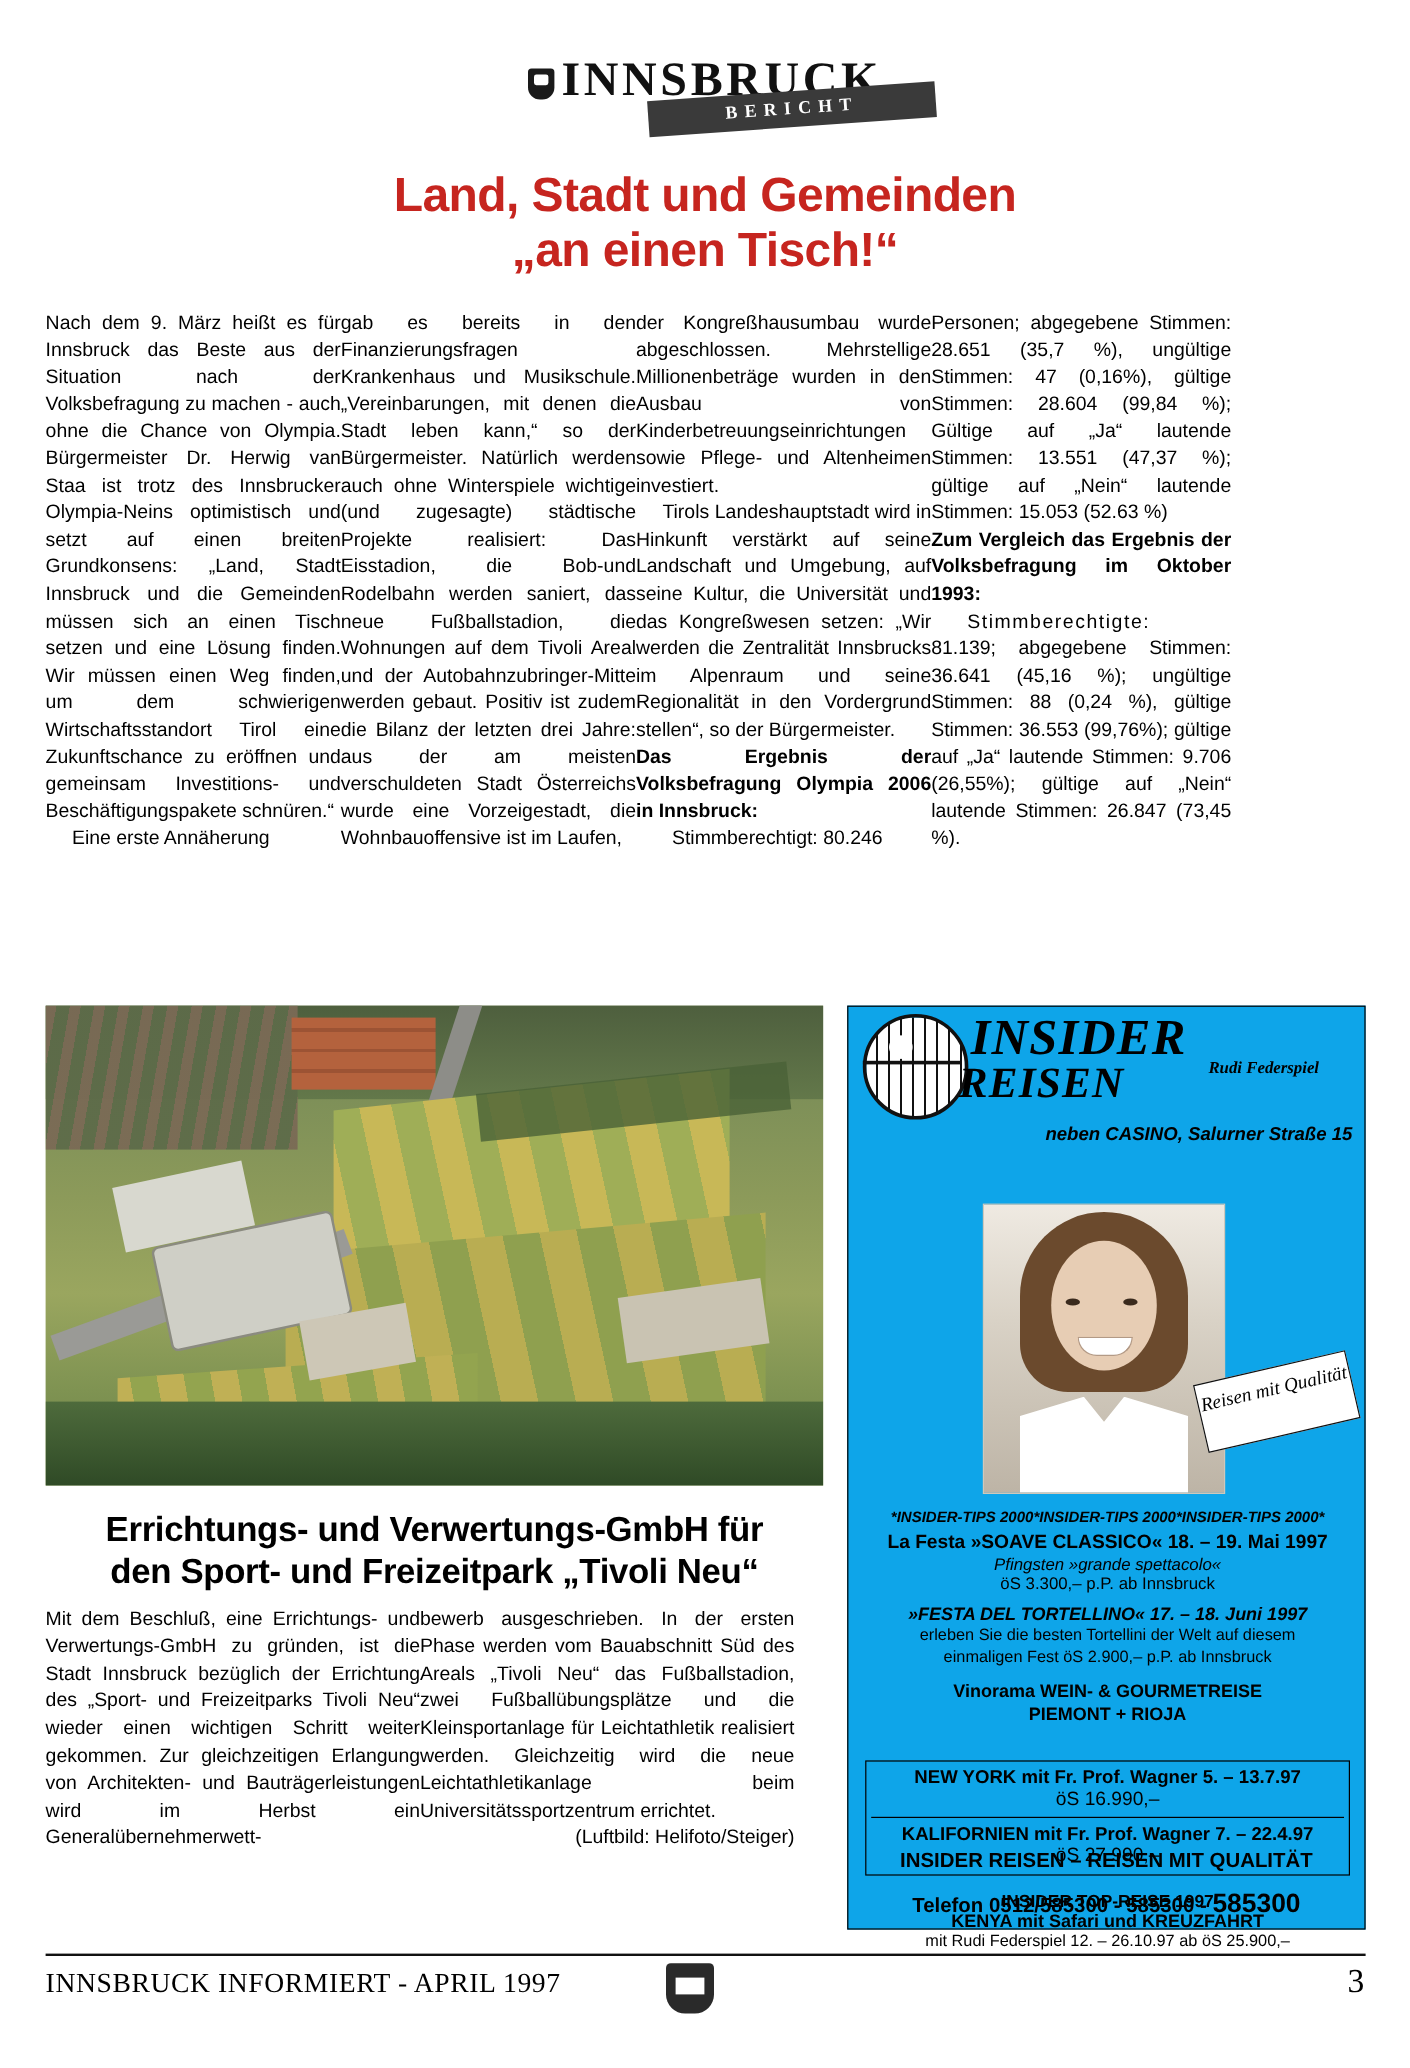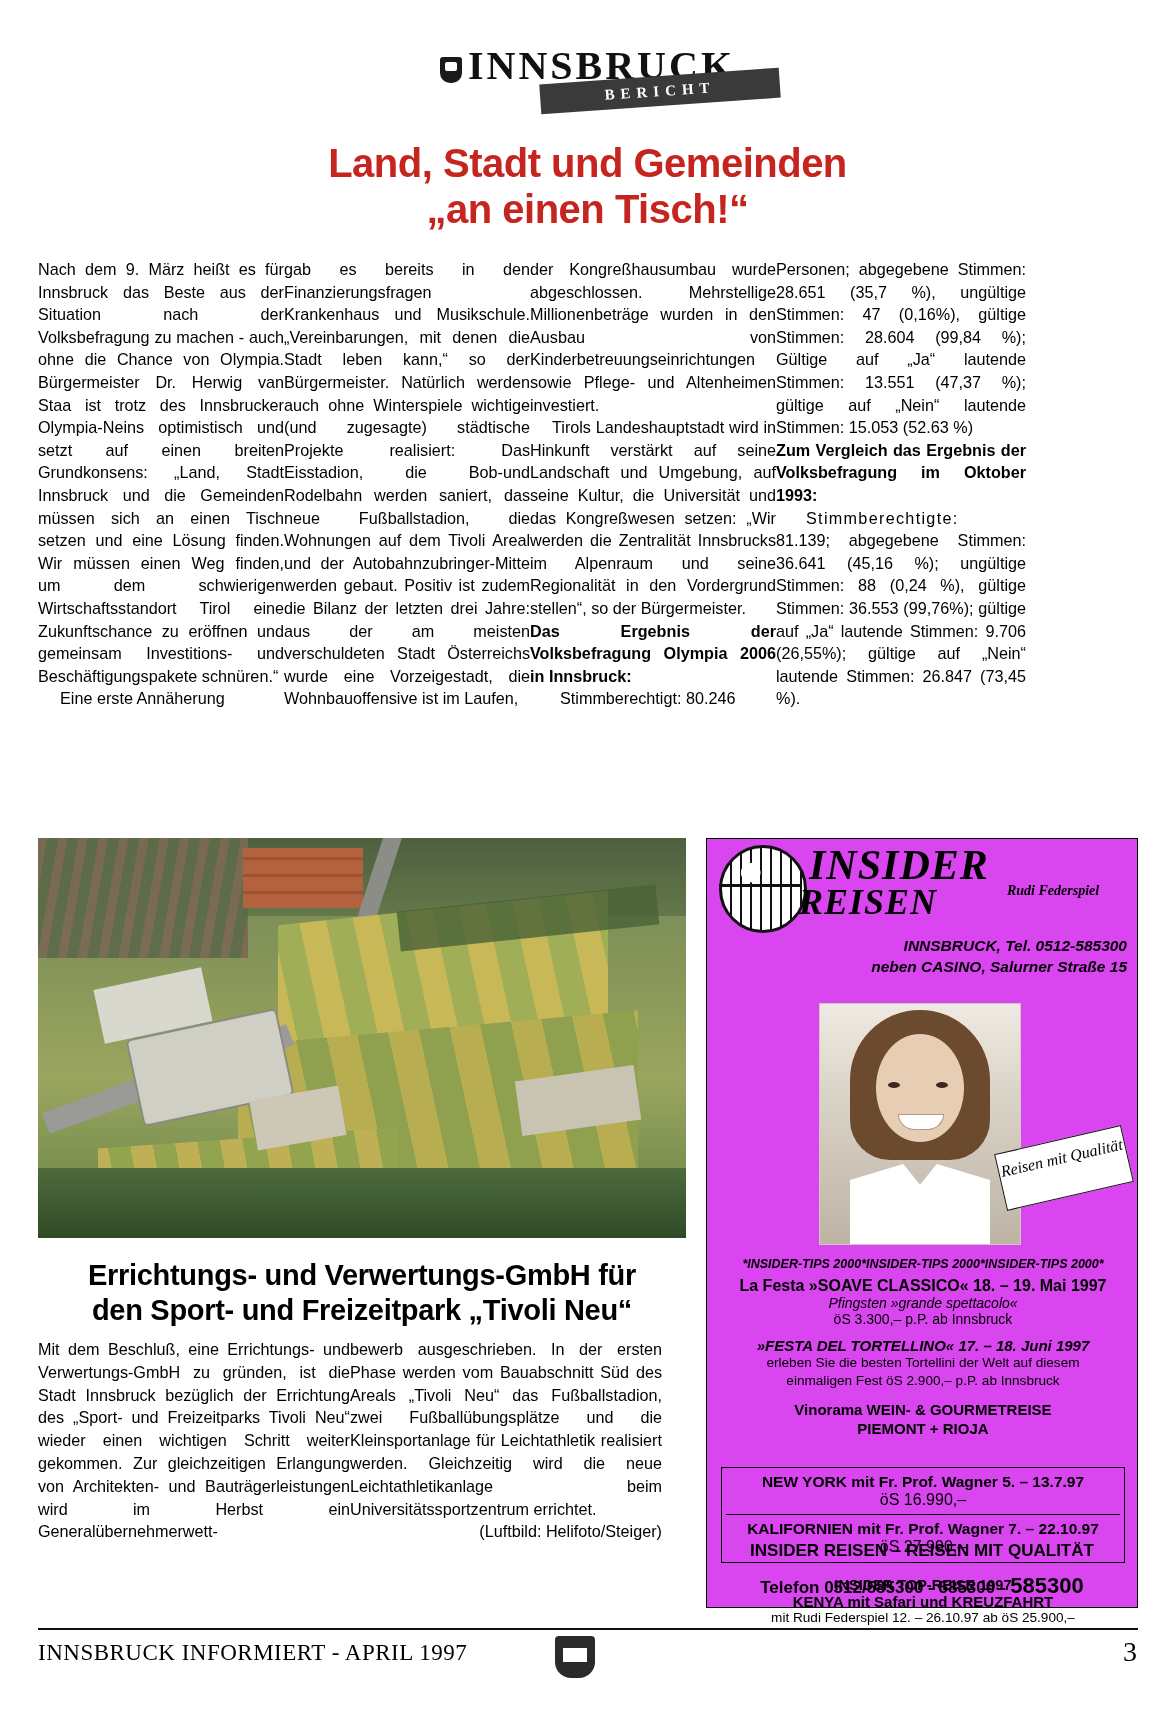--- a/index.html
+++ b/index.html
@@ -112,21 +112,21 @@
     display:flex;
   }
   .bcol{width:312px;font-size:16.2px;line-height:22.8px;text-align:justify;}
   .bcol p{margin:0;text-indent:22px;}
   .bcol p.noindent{text-indent:0;}
   .bcol p.right{text-align:right;text-indent:0;}
 
   
   .ad{
     position:absolute;left:706px;top:838px;width:432px;height:770px;
-    background:#d946ef;border:1px solid #000;box-sizing:border-box;
+    background:#0ea5e9;border:1px solid #000;box-sizing:border-box;
   }
   .ad-logo{position:relative;height:92px;border-bottom:0;}
   .globe{
     position:absolute;left:12px;top:6px;width:82px;height:82px;border-radius:50%;
     border:3px solid #111;
     background:
       radial-gradient(circle at 35% 30%,#fff 0 12%,transparent 13%),
       repeating-linear-gradient(90deg,#fff 0 8px,#111 8px 10px);
   }
   .globe:after{
@@ -317,21 +317,20 @@
   </div>
 
   <div class="ad">
     <div class="ad-logo">
       <div class="globe"></div>
       <div class="ad-insider">INSIDER</div>
       <div class="ad-reisen">REISEN</div>
       <div class="ad-rudi">Rudi Federspiel</div>
     </div>
     <div class="ad-addr">
-      <div>INNSBRUCK, Tel. 0512-585300</div>
       <div>neben CASINO, Salurner Straße 15</div>
     </div>
 
     <div class="portrait">
       <div class="shoulders"></div>
       <div class="hair"></div>
       <div class="eye l"></div>
       <div class="eye r"></div>
       <div class="smile"></div>
       <div class="collar"></div>
@@ -348,21 +347,21 @@
       <div class="small">erleben Sie die besten Tortellini der Welt auf diesem</div>
       <div class="small">einmaligen Fest öS 2.900,– p.P. ab Innsbruck</div>
       <div class="gour">Vinorama WEIN- &amp; GOURMETREISE</div>
       <div class="gour" style="margin-top:0">PIEMONT + RIOJA</div>
     </div>
 
     <div class="ad-box">
       <div class="r1">NEW YORK mit Fr. Prof. Wagner 5. – 13.7.97</div>
       <div class="r2">öS 16.990,–</div>
       <hr>
-      <div class="r1">KALIFORNIEN mit Fr. Prof. Wagner 7. – 22.10.97</div>
+      <div class="r1">KALIFORNIEN mit Fr. Prof. Wagner 7. – 22.4.97</div>
       <div class="r2">öS 27.990,–</div>
     </div>
 
     <div class="ad-foot">
       <div class="f1">INSIDER TOP-REISE 1997</div>
       <div class="f2">KENYA mit Safari und KREUZFAHRT</div>
       <div class="f3">mit Rudi Federspiel 12. – 26.10.97 ab öS 25.900,–</div>
     </div>
 
     <div class="ad-bar">INSIDER REISEN – REISEN MIT QUALITÄT</div>

